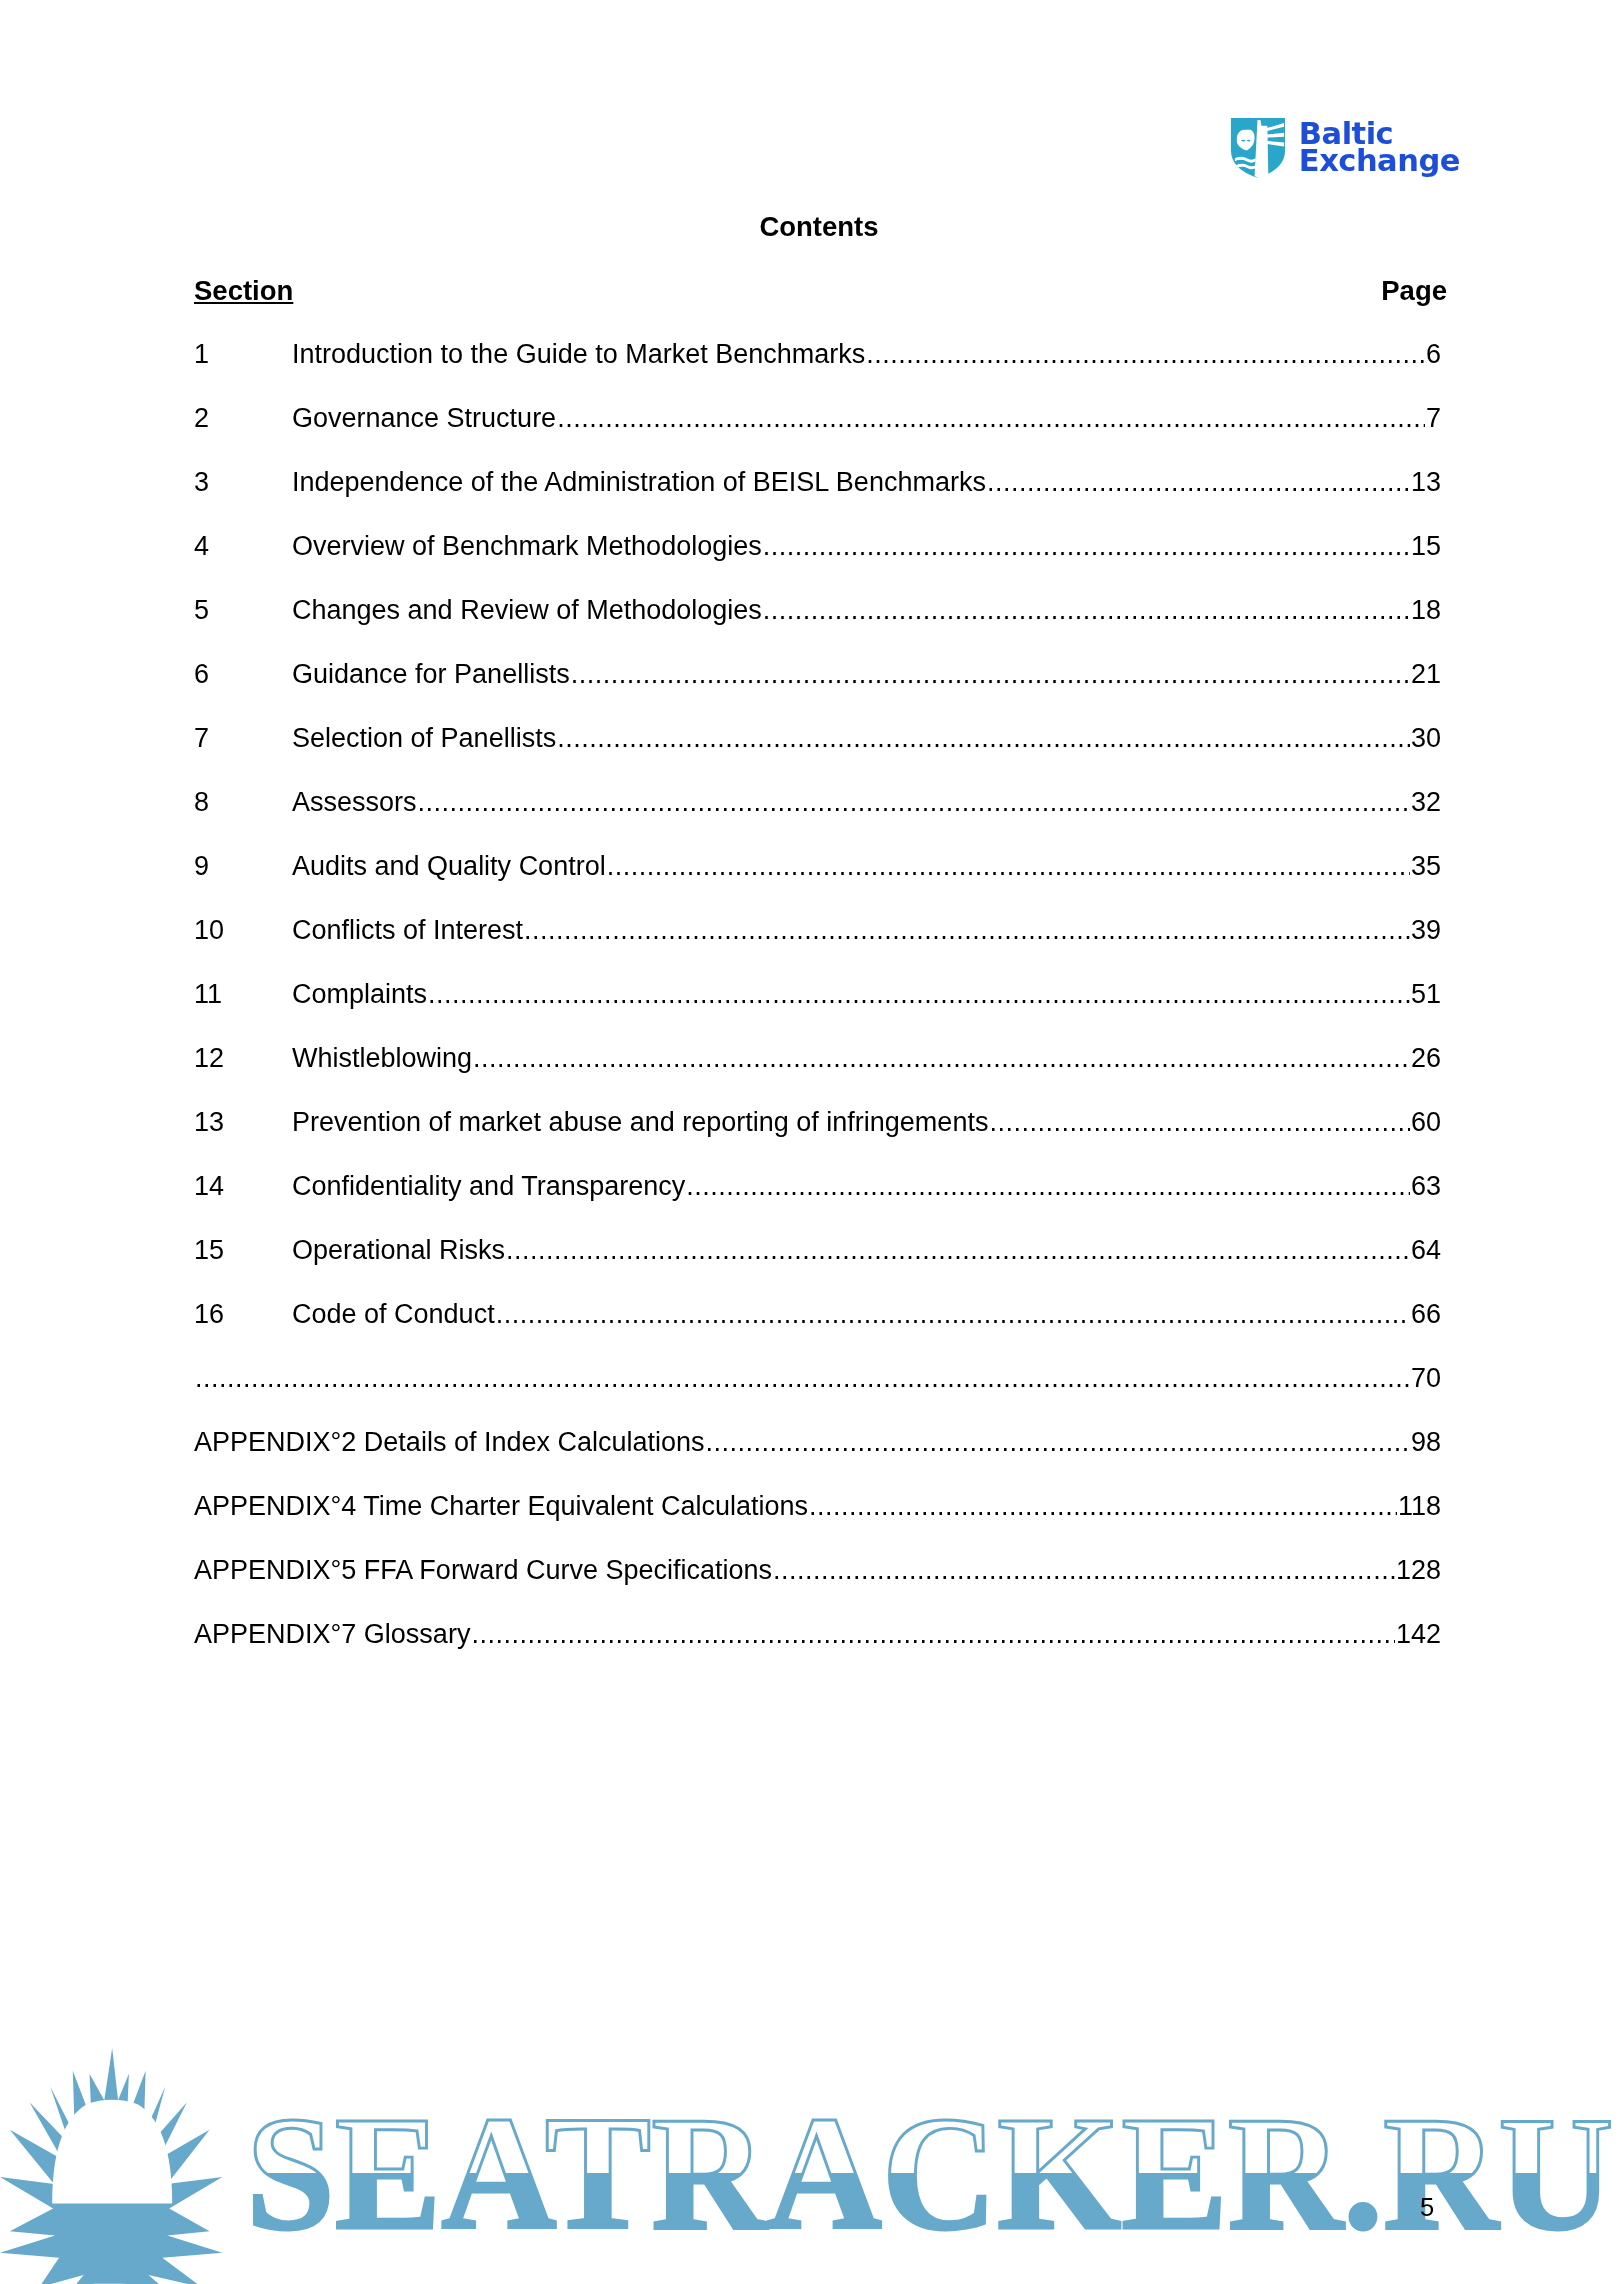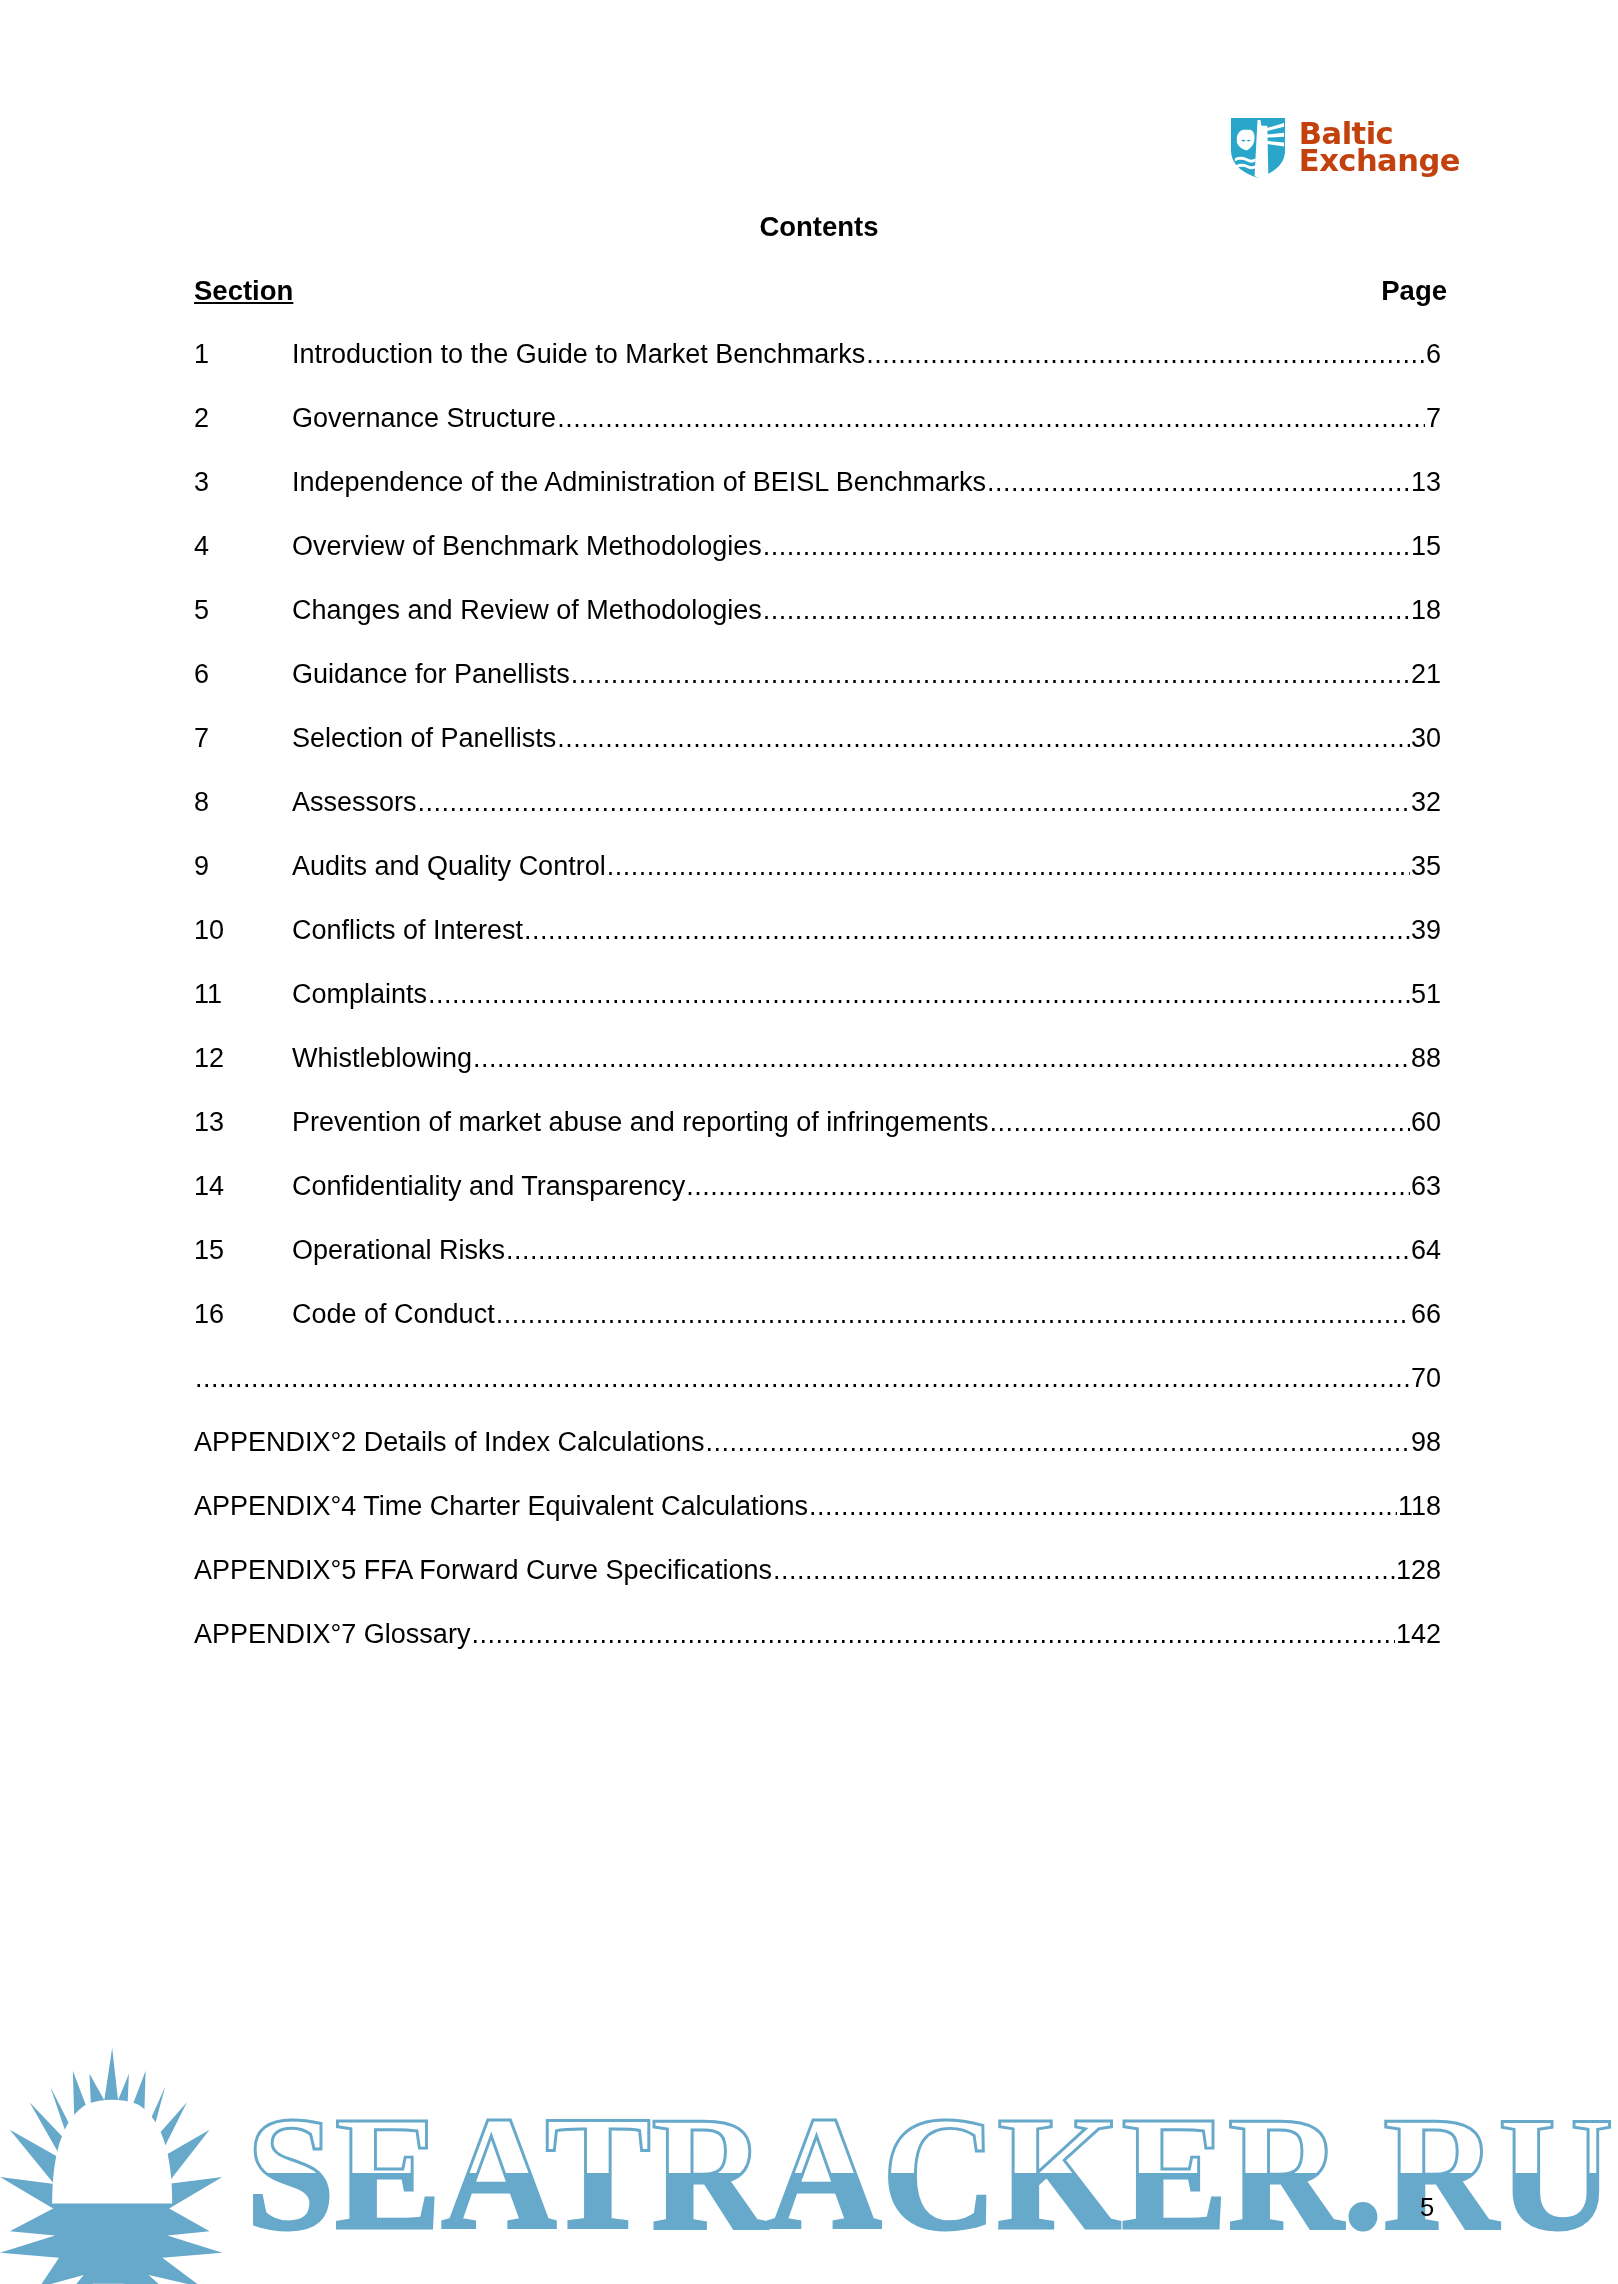--- a/index.html
+++ b/index.html
@@ -1,19 +1,19 @@
 <!DOCTYPE html>
 <html style="font-size:7.9px"><head>
 <meta charset="utf-8">
 <style>
   html, body { margin: 0; padding: 0; background: #ffffff; }
   body { width: 1619px; height: 2284px; position: relative; overflow: hidden; font-family: "Liberation Sans", sans-serif; color: #000; }
   .logo { position: absolute; left: 1229px; top: 114px; width: 212px; height: 66px; display: flex; align-items: center; }
   .logo svg.shield { width: 58px; height: 63px; flex: 0 0 auto; }
-  .logo .brand { margin-left: 11.8px; color: #c2410c; font-family: "DejaVu Sans", sans-serif; font-weight: bold; font-size: 30.5px; line-height: 27.5px; letter-spacing: -0.5px; }
+  .logo .brand { margin-left: 11.8px; color: #1d4ed8; font-family: "DejaVu Sans", sans-serif; font-weight: bold; font-size: 30.5px; line-height: 27.5px; letter-spacing: -0.5px; }
   .title { position: absolute; left: 0; width: 1638px; top: 211px; text-align: center; font-weight: bold; font-size: 27.5px; }
   .hdr { position: absolute; top: 275px; font-weight: bold; font-size: 27.5px; }
   .hdr.section { left: 194px; text-decoration: underline; }
   .hdr.page { right: 172px; }
   .toc { position: absolute; left: 194px; top: 339px; width: 1247px; }
   .row { height: 64px; display: flex; align-items: flex-start; font-size: 27px; line-height: 31.5px; }
   .row .num { width: 98px; flex: 0 0 auto; }
   .row .label { white-space: nowrap; flex: 0 0 auto; }
   .row .leader { flex: 1 1 auto; overflow: hidden; white-space: nowrap; margin: 0 1px; letter-spacing: 0.5px; }
   .row .leader::before { content: "........................................................................................................................................................................................................................................................................................"; }
@@ -108,21 +108,21 @@
     <div class="row">
       <span class="num">11</span>
       <span class="label">Complaints</span>
       <span class="leader"></span>
       <span class="pg">51</span>
     </div>
     <div class="row">
       <span class="num">12</span>
       <span class="label">Whistleblowing</span>
       <span class="leader"></span>
-      <span class="pg">88</span>
+      <span class="pg">26</span>
     </div>
     <div class="row">
       <span class="num">13</span>
       <span class="label">Prevention of market abuse and reporting of infringements</span>
       <span class="leader"></span>
       <span class="pg">60</span>
     </div>
     <div class="row">
       <span class="num">14</span>
       <span class="label">Confidentiality and Transparency</span>

